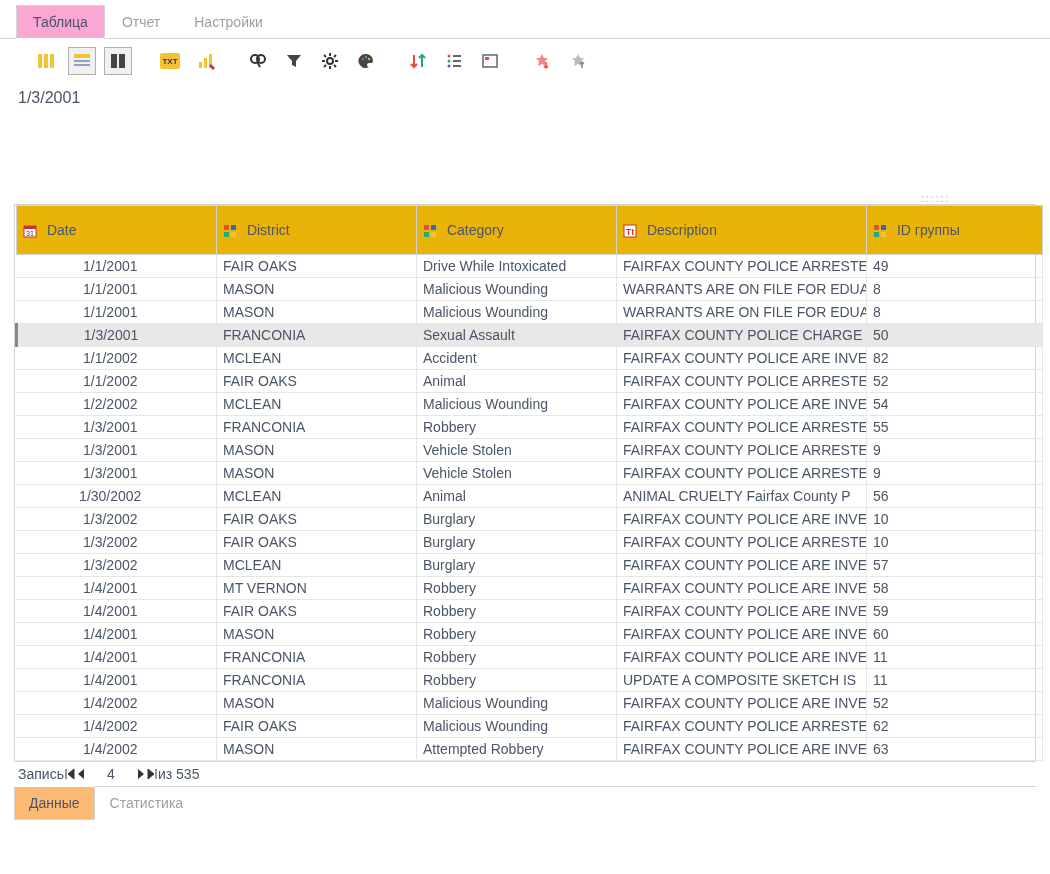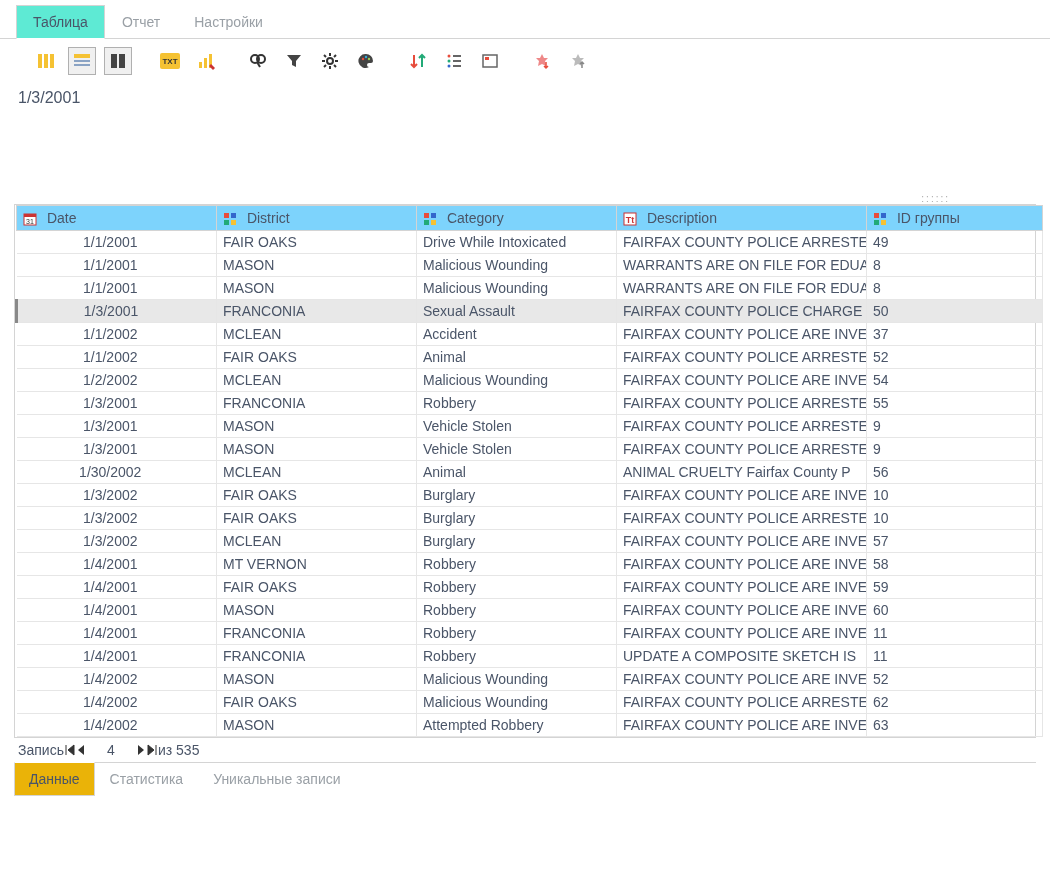--- a/index.html
+++ b/index.html
@@ -21,21 +21,21 @@
   cursor: pointer;
   color: #9aa0a6;
   border: 1px solid transparent;
   position: relative;
   top: 1px;
 }
 .top-tab.active {
   color: #4a5568;
   border: 1px solid #d4d4d4;
   border-bottom-color: #fff;
-  background: #5eead4;
+  background: #f9a8d4;
 }
 .toolbar {
   display: flex;
   gap: 8px;
   padding: 8px 32px;
   align-items: center;
 }
 .tool-btn {
   width: 28px;
   height: 28px;
@@ -66,25 +66,25 @@
   margin: 0 14px;
   border: 1px solid #d4d4d4;
 }
 .data-table {
   width: 100%;
   border-collapse: collapse;
   table-layout: fixed;
 }
 .data-table th {
   text-align: left;
-  padding: 4px 6px;
+  padding: 16px 6px;
   font-weight: 400;
   color: #4a5568;
   border: 1px solid #d4d4d4;
-  background: #7dd3fc;
+  background: #eab308;
   white-space: nowrap;
   overflow: hidden;
 }
 .data-table th .hdr-icon {
   margin-right: 6px;
   display: inline-flex;
   vertical-align: middle;
 }
 .data-table td {
   padding: 3px 6px;
@@ -129,21 +129,21 @@
   cursor: pointer;
   color: #9aa0a6;
   border: 1px solid transparent;
   position: relative;
   top: -1px;
 }
 .bottom-tab.active {
   color: #4a5568;
   border: 1px solid #d4d4d4;
   border-top-color: #fff;
-  background: #eab308;
+  background: #fdba74;
 }
 </style>
 </head>
 <body>
 
 <div class="top-tabs">
   <div class="top-tab active"><span>Таблица</span></div>
   <div class="top-tab"><span>Отчет</span></div>
   <div class="top-tab"><span>Настройки</span></div>
 </div>
@@ -349,21 +349,21 @@
           <td class="col-district">FRANCONIA</td>
           <td class="col-category">Sexual Assault</td>
           <td class="col-description">FAIRFAX COUNTY POLICE CHARGE</td>
           <td class="col-group">50</td>
         </tr>
         <tr>
           <td class="col-date">1/1/2002</td>
           <td class="col-district">MCLEAN</td>
           <td class="col-category">Accident</td>
           <td class="col-description">FAIRFAX COUNTY POLICE ARE INVE</td>
-          <td class="col-group">37</td>
+          <td class="col-group">82</td>
         </tr>
         <tr>
           <td class="col-date">1/1/2002</td>
           <td class="col-district">FAIR OAKS</td>
           <td class="col-category">Animal</td>
           <td class="col-description">FAIRFAX COUNTY POLICE ARRESTE</td>
           <td class="col-group">52</td>
         </tr>
         <tr>
           <td class="col-date">1/2/2002</td>
@@ -503,14 +503,13 @@
       <svg width="12" height="12">
         <path d="M10 1 v10 M2 1 l6 5 l-6 5 z" fill="#333" stroke="#333"></path>
       </svg>
     </span>
   <span>из 535</span>
 </div>
 
 <div class="bottom-tabs">
   <div class="bottom-tab active"><span>Данные</span></div>
   <div class="bottom-tab"><span>Статистика</span></div>
-  <div class="bottom-tab"><span>Уникальные записи</span></div>
 </div>
 
 </body></html>

